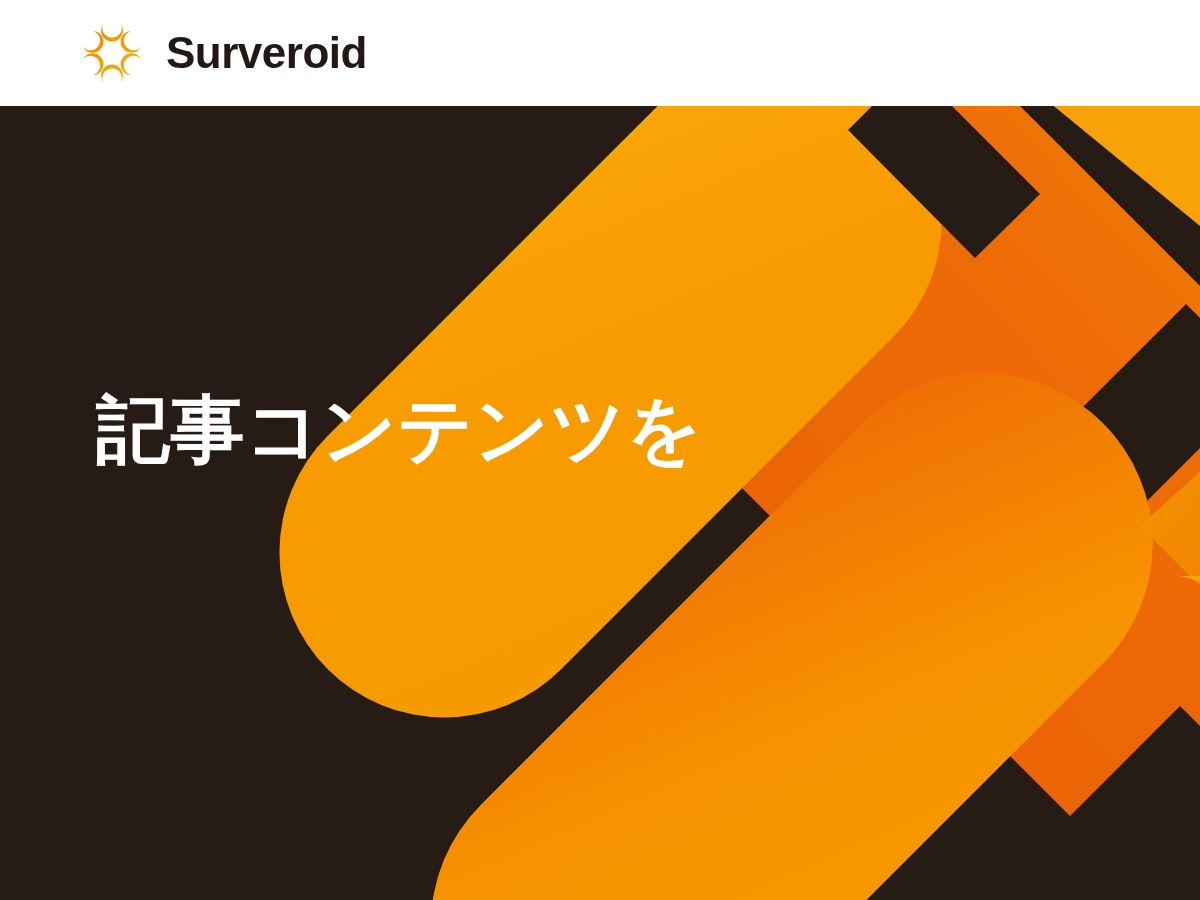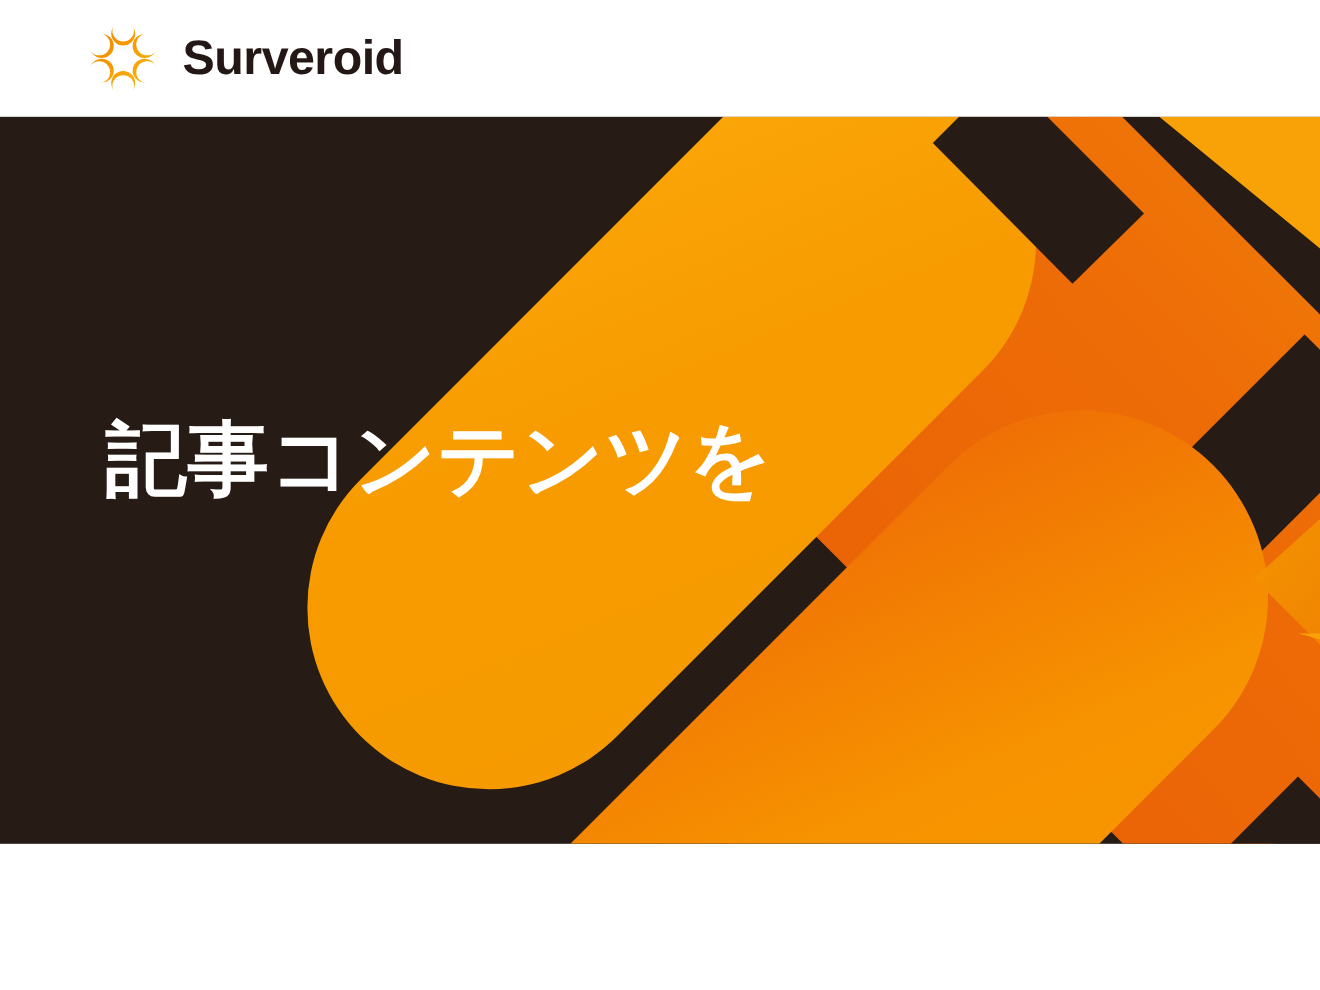--- a/index.html
+++ b/index.html
@@ -8,21 +8,21 @@
     padding: 0;
     background: #ffffff;
   }
   body {
     font-family: "Liberation Sans", "DejaVu Sans", sans-serif;
   }
 
   .page {
     position: relative;
     width: 1200px;
-    height: 767px;
+    height: 900px;
     overflow: hidden;
     background: #ffffff;
   }
 
   
   .header {
     position: absolute;
     left: 0;
     top: 0;
     width: 1200px;
@@ -74,21 +74,21 @@
     left: 0;
     top: 0;
     width: 1200px;
     height: 794px;
     display: block;
   }
 
   .hero-title {
     position: absolute;
     left: 96px;
-    top: 264px;
+    top: 276px;
     z-index: 3;
     margin: 0;
     color: #ffffff;
     font-size: 74px;
     font-weight: 700;
     line-height: 1.32;
     letter-spacing: 0.5px;
     font-family: "DejaVu Sans", "Liberation Sans", sans-serif;
     white-space: pre;
     text-rendering: geometricPrecision;

